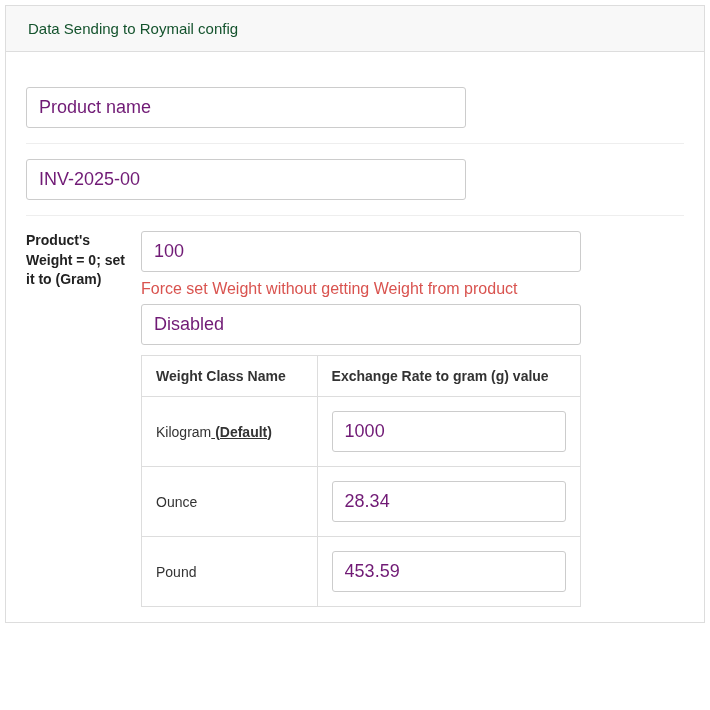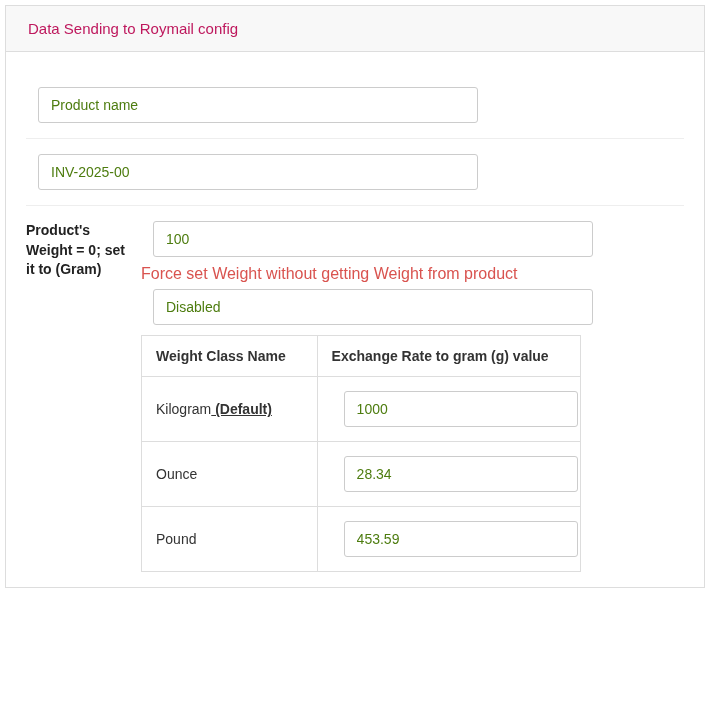--- a/index.html
+++ b/index.html
@@ -16,21 +16,21 @@
     }
     .panel {
       border: 1px solid #ddd;
       margin: 5px;
     }
     .panel-header {
       background: #f8f8f8;
       border-bottom: 1px solid #ddd;
       padding: 14px 22px;
       font-size: 15px;
-      color: #be185d;
+      color: #14532d;
     }
     .panel-body {
       padding: 20px 20px 0 20px;
     }
     .form-row {
       display: flex;
       padding: 15px 0;
     }
     .form-row.with-border {
       border-bottom: 1px solid #eee;
@@ -58,25 +58,24 @@
     }
     .input-col {
       flex: 1;
     }
     .form-control {
       width: 100%;
       max-width: 440px;
       padding: 9px 12px;
       border: 1px solid #ccc;
       border-radius: 3px;
-      font-size: 14px;
-      color: #4d7c0f;
+      font-size: 18px;
+      color: #701a75;
       background: #fff;
       font-family: inherit;
-      margin-left: 12px;
     }
     .help-text {
       color: #d9534f;
       font-size: 16px;
       margin: 8px 0 6px 0;
     }
     .table {
       width: 100%;
       max-width: 440px;
       border-collapse: collapse;

